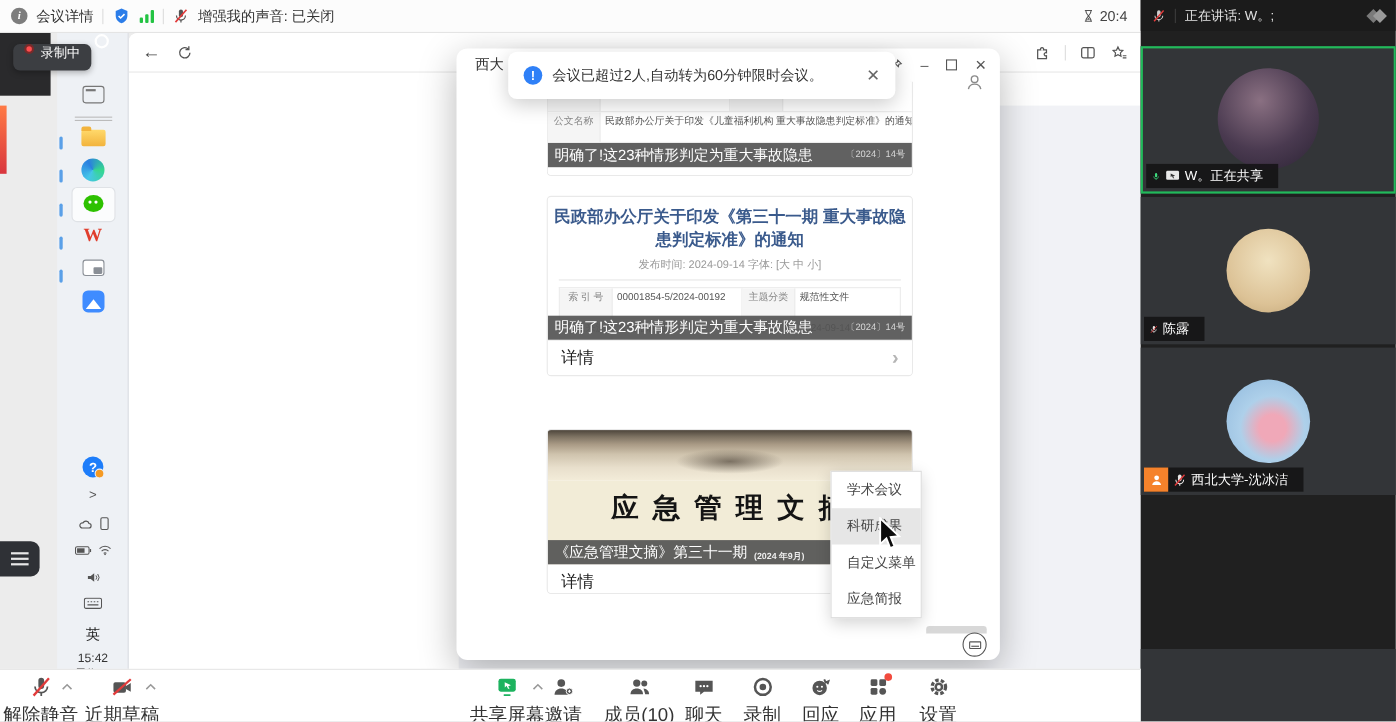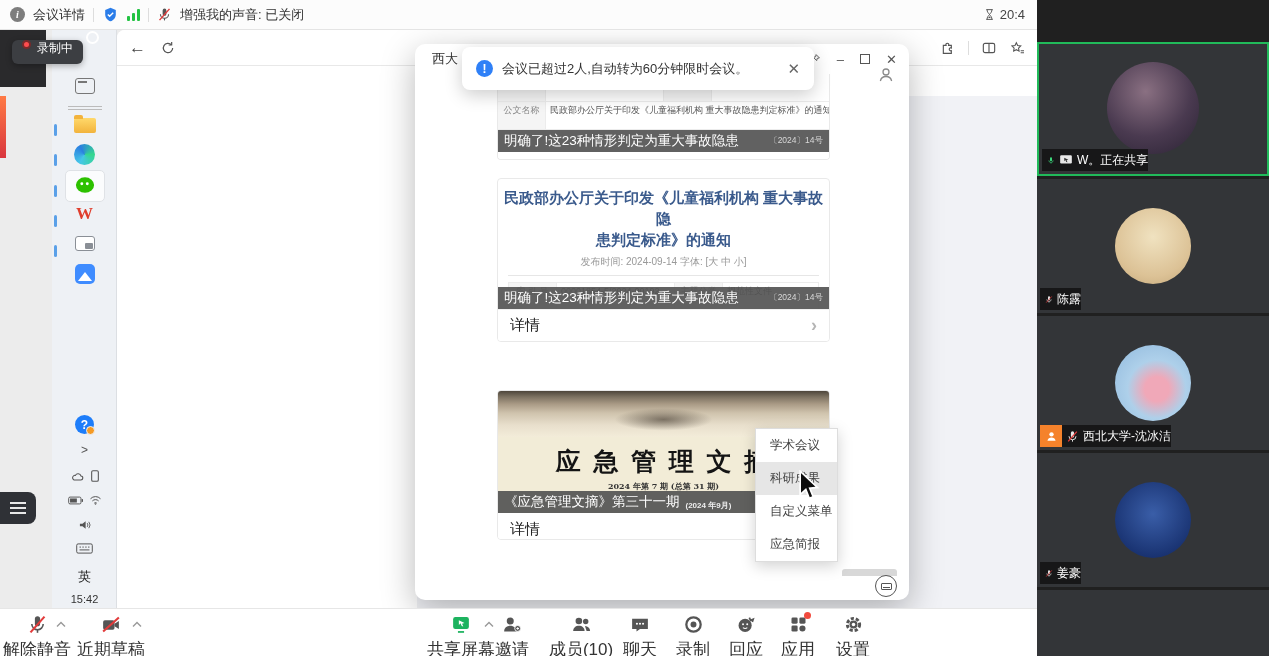--- a/index.html
+++ b/index.html
@@ -158,21 +158,21 @@
 .panel{position:absolute;left:1037px;top:0;width:232px;height:656px;background:#202020;z-index:6}
 .p-head{height:28px;background:#1b1b1b;display:flex;align-items:center;gap:8px;padding:0 10px;color:#e2e2e2;font-size:12px}
 .p-head .vd{width:1px;height:13px;background:#3c3c3c}
 .diamonds{margin-left:auto;display:flex}
 .diamonds i{width:9px;height:9px;background:#7a7a7a;transform:rotate(45deg);display:block}
 .diamonds i+i{margin-left:-3px;background:#9a9a9a}
 .tile{position:absolute;left:0;width:232px;height:134px;background:#333538}
 .tile.sharing{border:2px solid #21ba5a}
 .avatar{position:absolute;left:50%;transform:translateX(-50%);border-radius:50%}
 .namechip{position:absolute;left:3px;bottom:3px;display:flex;align-items:center;background:rgba(15,15,15,.78);
-  color:#fff;font-size:12px;height:22px;padding-right:0;gap:4px}
+  color:#fff;font-size:12px;height:22px;padding-right:14px;gap:4px}
 .namechip .pad{padding-left:5px}
 .hostbadge{width:22px;height:22px;background:#f5822b;display:flex;align-items:center;justify-content:center;flex:none}
 
 
 .btoolbar{position:absolute;left:0;top:608px;width:1037px;height:48px;background:#fff;border-top:1px solid #e6e6e6;z-index:8}
 .tool{position:absolute;top:5px;width:70px;display:flex;flex-direction:column;align-items:center;gap:3px}
 .tool .lbl{font-size:17px;color:#333;white-space:nowrap}
 .tcaret{position:absolute;top:12px}
 .reddot{position:absolute;width:7px;height:7px;border-radius:50%;background:#f24b3e}
 </style>
@@ -468,21 +468,21 @@
           <span class="tail">〔2024〕14号</span>
       </div>
       <div class="detail-row">
         <span>详情</span>
           <span class="chev">›</span>
       </div>
     </div>
 
     <div class="feed-card card2">
       <div class="art-title">
-        <div>民政部办公厅关于印发《儿童福利机构 重大事故隐</div>
+        <div>民政部办公厅关于印发《第三十一期 重大事故隐</div>
           <div>患判定标准》的通知</div>
       </div>
       <div class="art-meta">发布时间: 2024-09-14  字体: [大 中 小]</div>
       <div class="art-hr"></div>
       <div class="gov-table">
         <div class="gov-row">
           <span class="gov-l">索 引 号</span>
             <span class="gov-v fix">00001854-5/2024-00192</span>
           <span class="gov-l">主题分类</span>
             <span class="gov-v">规范性文件</span>
@@ -505,21 +505,20 @@
       <div class="detail-row">
         <span>详情</span>
           <span class="chev">›</span>
       </div>
     </div>
 
     <div class="feed-card card3">
       <div class="photo"></div>
       <div class="cream">
         <div class="callig">应 急 管 理 文 摘</div>
-        <div class="issue">2024 年第 7 期 (总第 31 期)</div>
         <div class="overlay-band">
           <span>《应急管理文摘》第三十一期</span>
             <span class="overlay-sub">(2024 年9月)</span>
         </div>
       </div>
       <div class="detail-row">
         <span>详情</span>
           <span class="chev">›</span>
       </div>
     </div>
@@ -542,20 +541,34 @@
       </svg>
   </div>
 
   <div class="toast">
     <span class="i">!</span>
     <span class="txt">会议已超过2人,自动转为60分钟限时会议。</span>
     <span class="x">✕</span>
   </div>
 
   <div class="panel">
+    <div class="p-head">
+      <svg width="13" height="13" viewBox="0 0 24 24">
+          <rect x="9" y="2.5" width="6" height="11.5" rx="3" fill="#cfcfcf"></rect>
+          <path d="M5.5 11.5a6.5 6.5 0 0 0 13 0" fill="none" stroke="#cfcfcf" stroke-width="1.8"></path>
+          <path d="M12 18v3.5" stroke="#cfcfcf" stroke-width="1.8"></path>
+          <line x1="4" y1="21" x2="20" y2="3" stroke="#e23b3b" stroke-width="2.4"></line>
+        </svg>
+      <span class="vd"></span>
+      <span>正在讲话: W。;</span>
+      <span class="diamonds">
+          <i></i>
+          <i></i>
+        </span>
+    </div>
 
     <div class="tile sharing" style="top:42px">
       <span class="avatar" style="top:18px;width:92px;height:92px;background:radial-gradient(circle at 42% 32%,#8a7082,#4a3a50 55%,#2a2233)"></span>
       <span class="namechip">
         <svg class="pad" width="13" height="13" viewBox="0 0 24 24">
             <rect x="9" y="2.5" width="6" height="11.5" rx="3" fill="#3ddb7d"></rect>
             <path d="M5.5 11.5a6.5 6.5 0 0 0 13 0" fill="none" stroke="#3ddb7d" stroke-width="1.8"></path>
             <path d="M12 18v3.5" stroke="#3ddb7d" stroke-width="1.8"></path>
           </svg>
         <svg width="14" height="12" viewBox="0 0 24 20">
@@ -591,32 +604,20 @@
         <svg class="pad" width="13" height="13" viewBox="0 0 24 24">
             <rect x="9" y="2.5" width="6" height="11.5" rx="3" fill="#e6e6e6"></rect>
             <path d="M5.5 11.5a6.5 6.5 0 0 0 13 0" fill="none" stroke="#e6e6e6" stroke-width="1.8"></path>
             <path d="M12 18v3.5" stroke="#e6e6e6" stroke-width="1.8"></path>
             <line x1="4" y1="21" x2="20" y2="3" stroke="#e23b3b" stroke-width="2.4"></line>
           </svg>
         <span>陈露</span>
       </span>
     </div>
 
-    <div class="tile" style="top:453px">
-      <span class="avatar" style="top:29px;width:76px;height:76px;background:radial-gradient(circle at 50% 42%,#3a5ea8,#17306e 78%)"></span>
-      <span class="namechip">
-        <svg class="pad" width="13" height="13" viewBox="0 0 24 24">
-            <rect x="9" y="2.5" width="6" height="11.5" rx="3" fill="#e6e6e6"></rect>
-            <path d="M5.5 11.5a6.5 6.5 0 0 0 13 0" fill="none" stroke="#e6e6e6" stroke-width="1.8"></path>
-            <path d="M12 18v3.5" stroke="#e6e6e6" stroke-width="1.8"></path>
-            <line x1="4" y1="21" x2="20" y2="3" stroke="#e23b3b" stroke-width="2.4"></line>
-          </svg>
-        <span>姜豪</span>
-      </span>
-    </div>
 
     <div class="tile" style="top:590px;height:66px">
       
     </div>
   </div>
 
   <div class="btoolbar">
     <div class="tool" style="left:2px">
       <svg width="21" height="21" viewBox="0 0 24 24">
           <rect x="9" y="2.5" width="6" height="11.5" rx="3" fill="#555"></rect>

